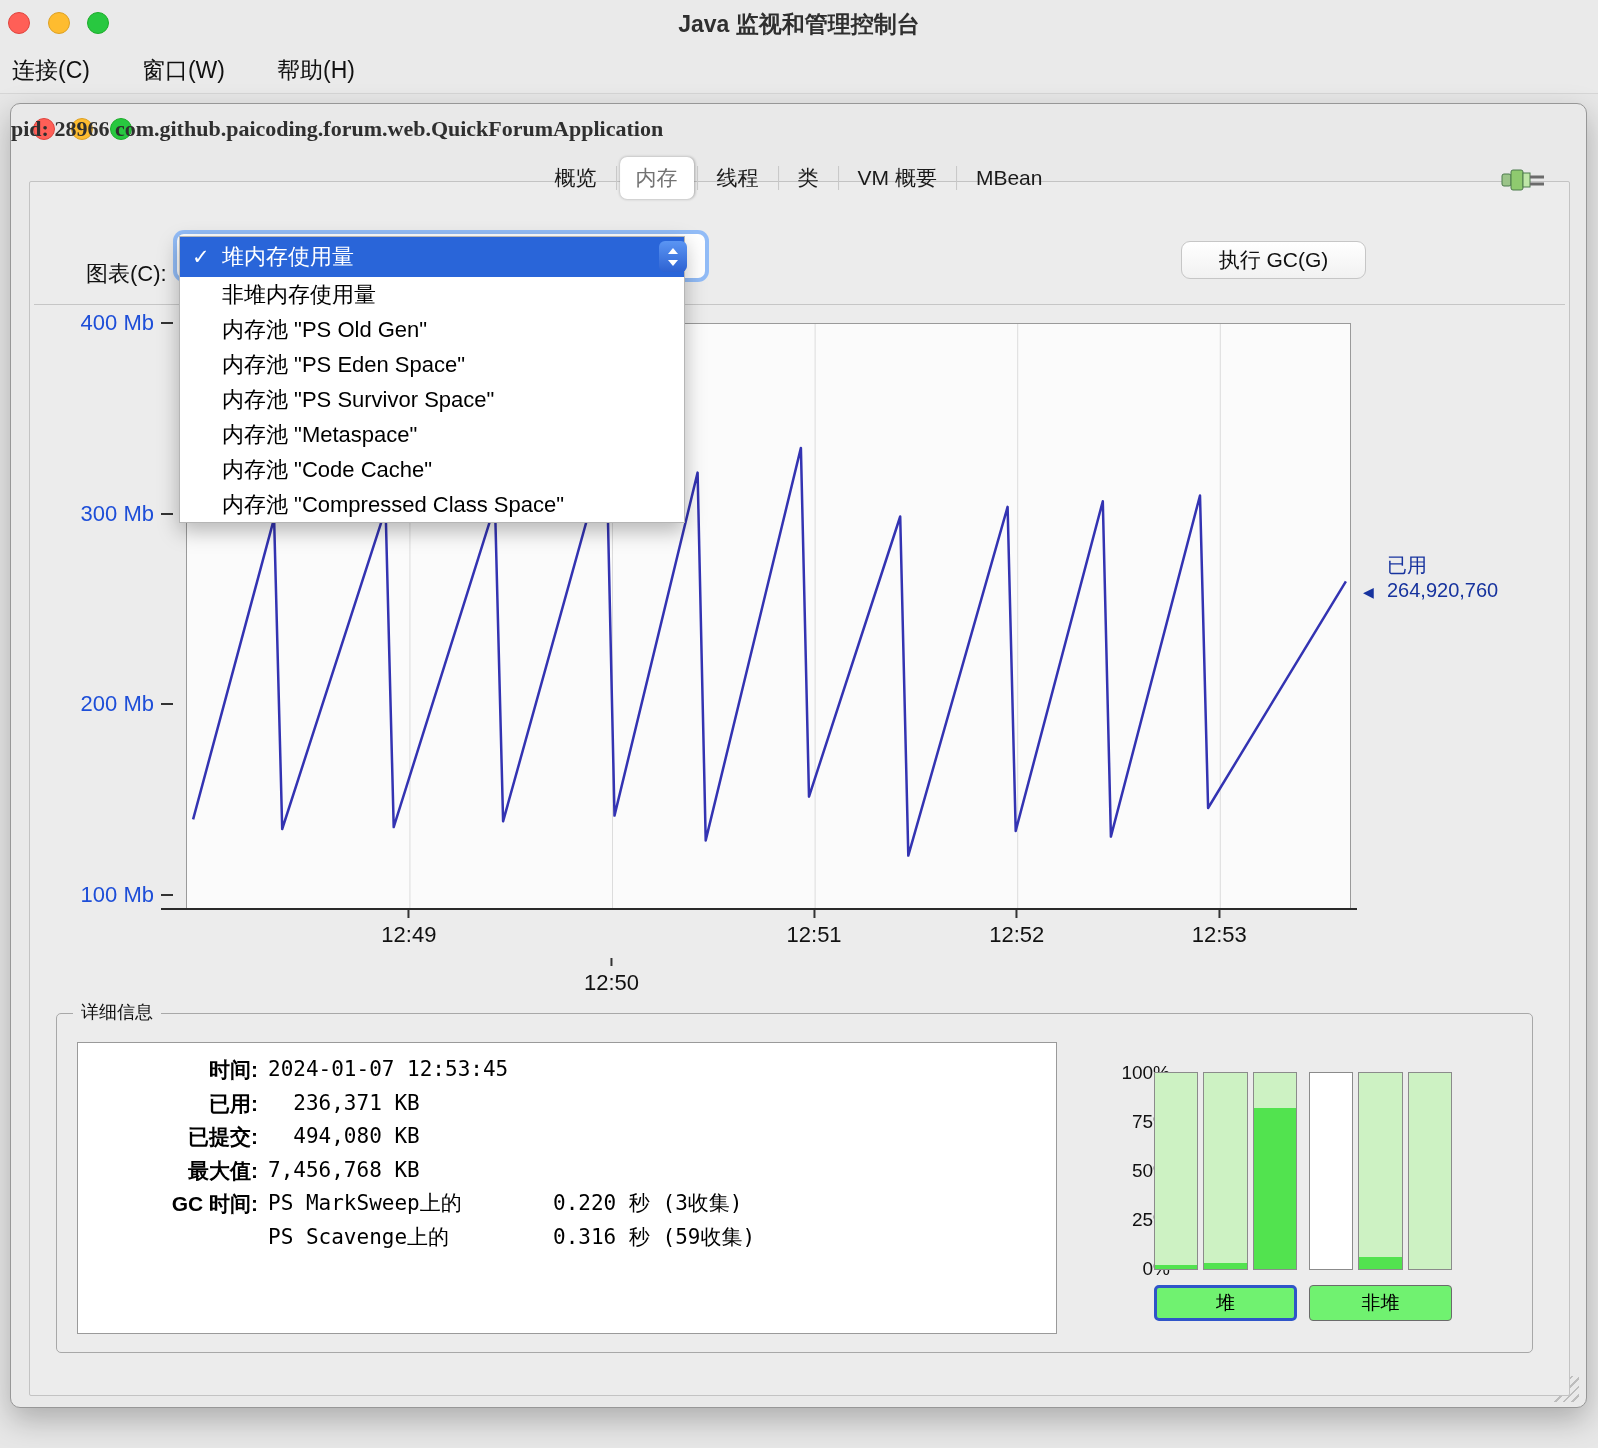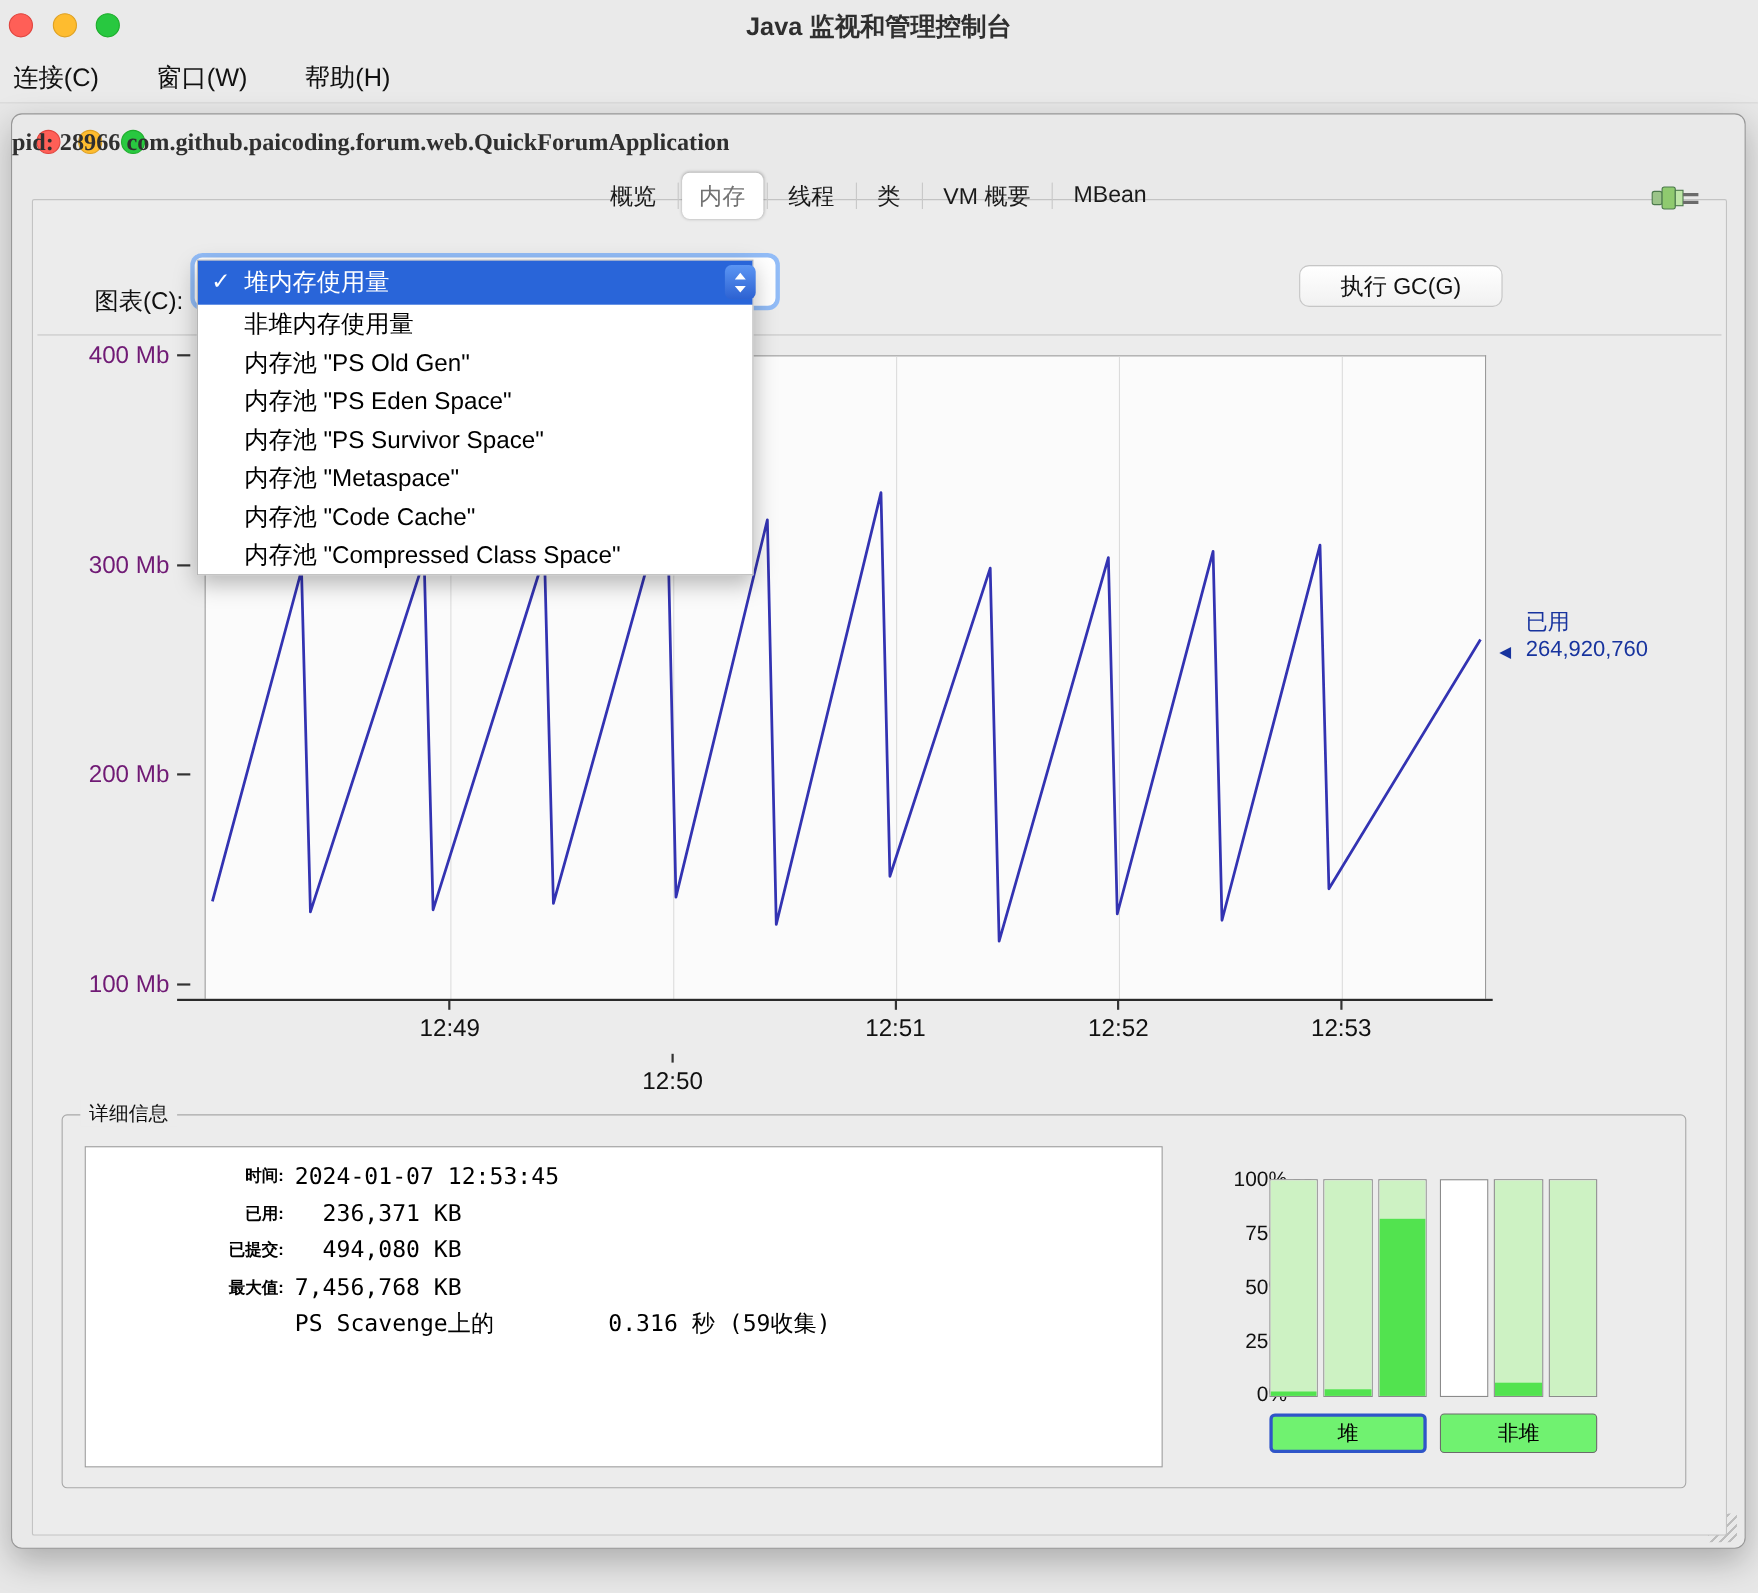--- a/index.html
+++ b/index.html
@@ -63,42 +63,42 @@
     background:linear-gradient(#5b95f3,#2d62d2); border-radius:6px;
     display:flex; align-items:center; justify-content:center; }
 
   
   #plot { position:absolute; left:175px; top:219px; width:1165px; height:585px;
     background:#fbfbfb; border:1px solid #9a9a9a; border-bottom:none; z-index:1; }
   #axis-line { position:absolute; left:150px; top:804px; width:1196px; height:0;
     border-top:2px solid #2a2a2a; z-index:2; }
   #y-ticks { position:absolute; left:20px; top:219px; width:142px; height:585px; z-index:2; }
   .ytick { position:absolute; right:0; height:26px; display:flex; align-items:center; gap:7px; }
-  .ytick span { font-size:22px; color:#701a75; }
+  .ytick span { font-size:22px; color:#1d4ed8; }
   .ytick i { width:12px; height:2px; background:#333; }
   #x-ticks { position:absolute; left:175px; top:806px; width:1165px; height:42px; z-index:2; }
   .xtick { position:absolute; transform:translateX(-50%); text-align:center; }
   .xtick i { display:block; width:2px; height:8px; background:#333; margin:0 auto 4px; }
   .xtick span { font-size:22px; color:#111; }
 
   #chart-annotation { position:absolute; left:1352px; top:449px; z-index:2;
     display:grid; grid-template-columns:18px auto; column-gap:6px; color:#17339e; }
   #ann-label { grid-column:2; font-size:20px; }
   #ann-marker { grid-column:1; grid-row:2; font-size:14px; line-height:26px; }
   #ann-value { grid-column:2; grid-row:2; font-size:20px; }
 
   
   #details-group { position:absolute; left:45px; top:909px; width:1477px; height:340px;
     border:1px solid #a8a8a8; border-radius:5px; z-index:2; }
   #details-title { position:absolute; left:16px; top:-14px; background:#ececec; padding:0 8px;
     font-size:18px; color:#111; }
   #details-box { position:absolute; left:20px; top:28px; width:980px; height:292px;
     background:#ffffff; border:1px solid #9a9a9a; padding-top:10px; }
   .drow { display:flex; line-height:33.5px; }
-  .dlabel { width:190px; text-align:right; font-weight:bold; font-size:15px; padding-right:10px;
+  .dlabel { width:190px; text-align:right; font-weight:bold; font-size:21px; padding-right:10px;
     white-space:nowrap; }
   .dvalue { font-family:"DejaVu Sans Mono", monospace; font-size:21px; white-space:pre; }
   .gcname { width:285px; font-family:"DejaVu Sans Mono", monospace; font-size:21px; }
 
   
   .ptick { position:absolute; right:0; height:22px; display:flex; align-items:center; gap:6px; }
   .ptick span { font-size:19px; color:#111; }
   .ptick i { width:16px; border-top:2px dashed #555; }
   #pticks { position:absolute; left:1010px; top:48px; width:125px; height:230px; }
   .bar-group { position:absolute; top:58px; width:143px; height:198px; display:flex; gap:5px; }
@@ -250,20 +250,25 @@
       </div>
       <div class="drow">
         <span class="dlabel">已提交:</span>
         <span class="dvalue">  494,080 KB</span>
       </div>
       <div class="drow">
         <span class="dlabel">最大值:</span>
         <span class="dvalue">7,456,768 KB</span>
       </div>
       <div class="drow">
+        <span class="dlabel">GC 时间:</span>
+        <span class="gcname">PS MarkSweep上的</span>
+        <span class="dvalue">0.220 秒 (3收集)</span>
+      </div>
+      <div class="drow">
         <span class="dlabel"></span>
         <span class="gcname">PS Scavenge上的</span>
         <span class="dvalue">0.316 秒 (59收集)</span>
       </div>
     </div>
 
     <div id="pticks">
       <div class="ptick" style="top:0;">
           <span>100%</span>
           <i></i>

